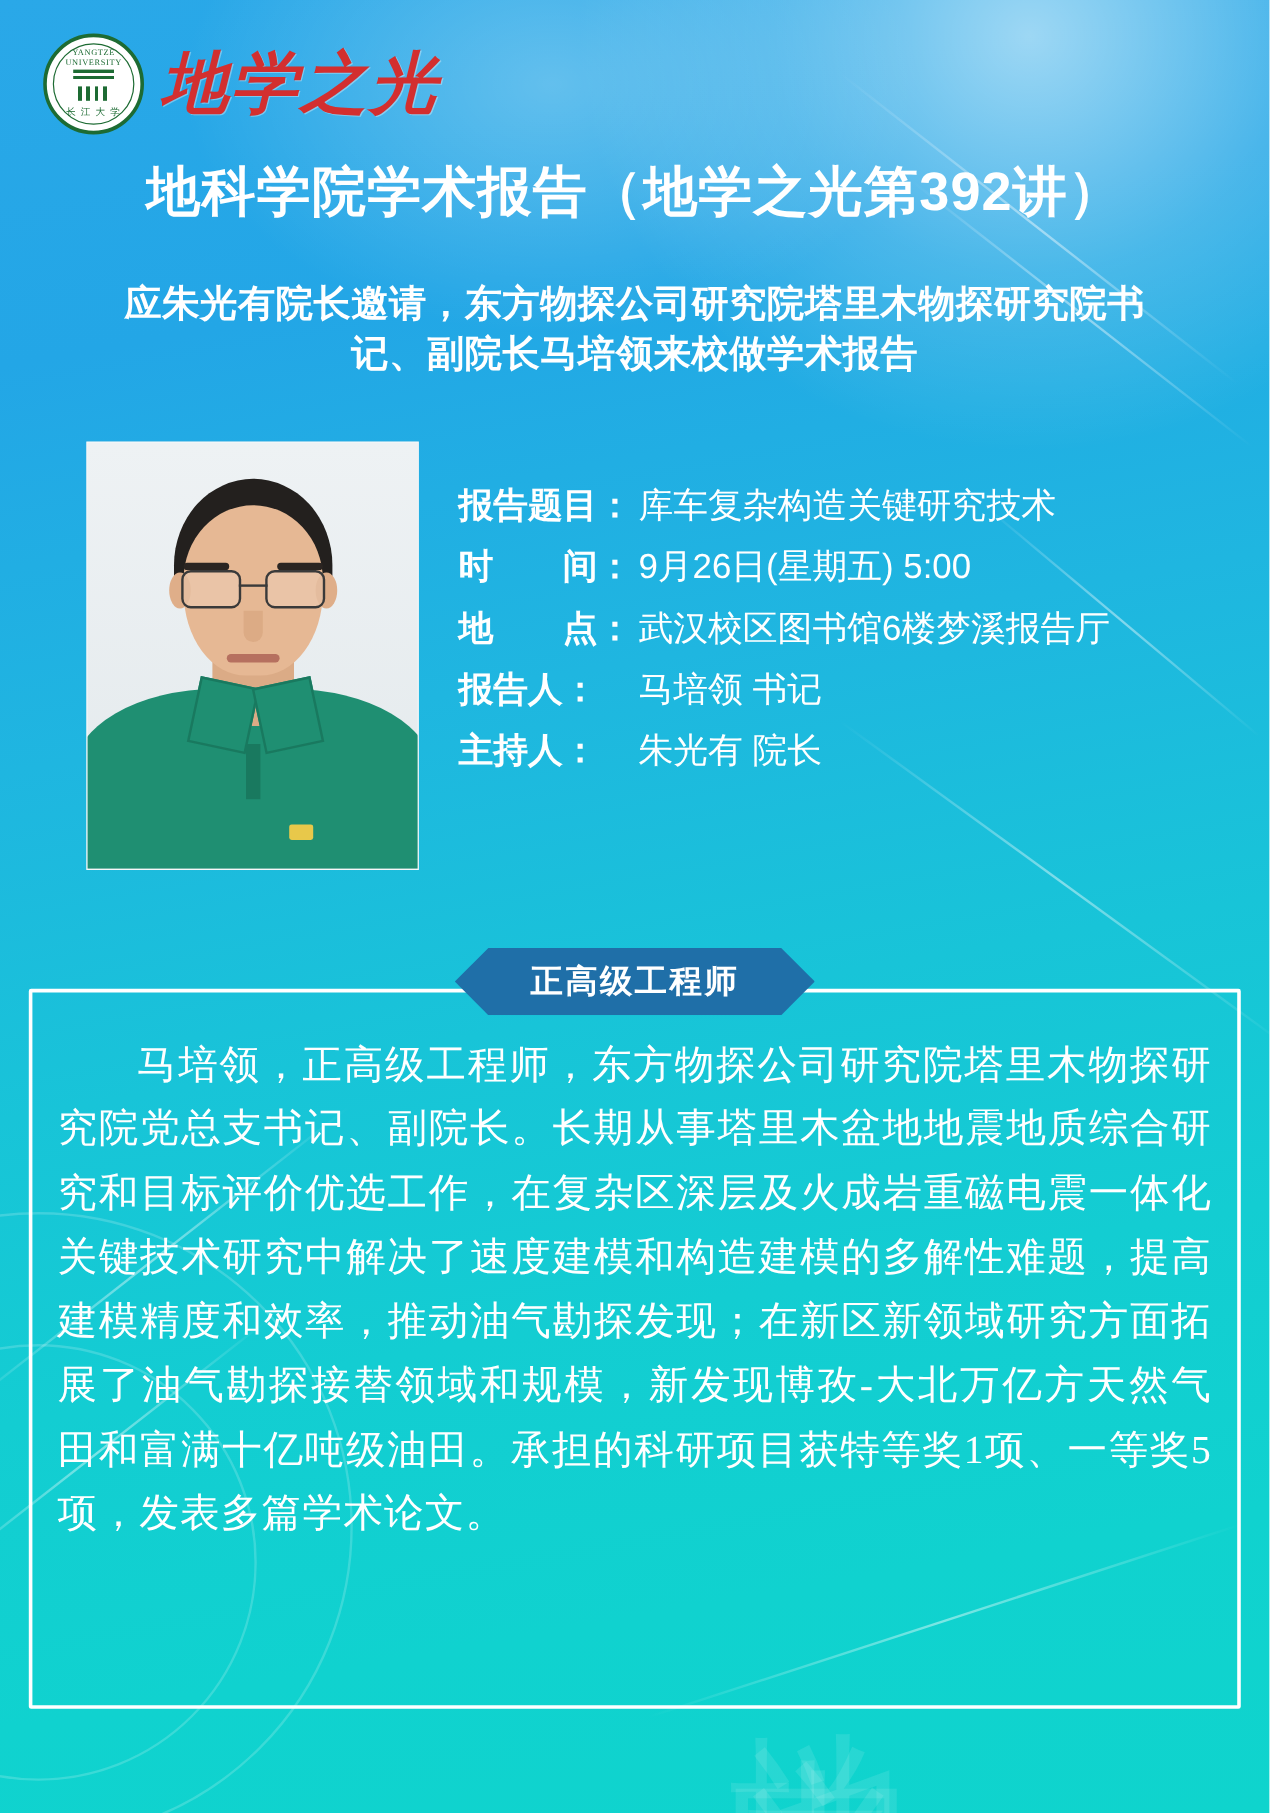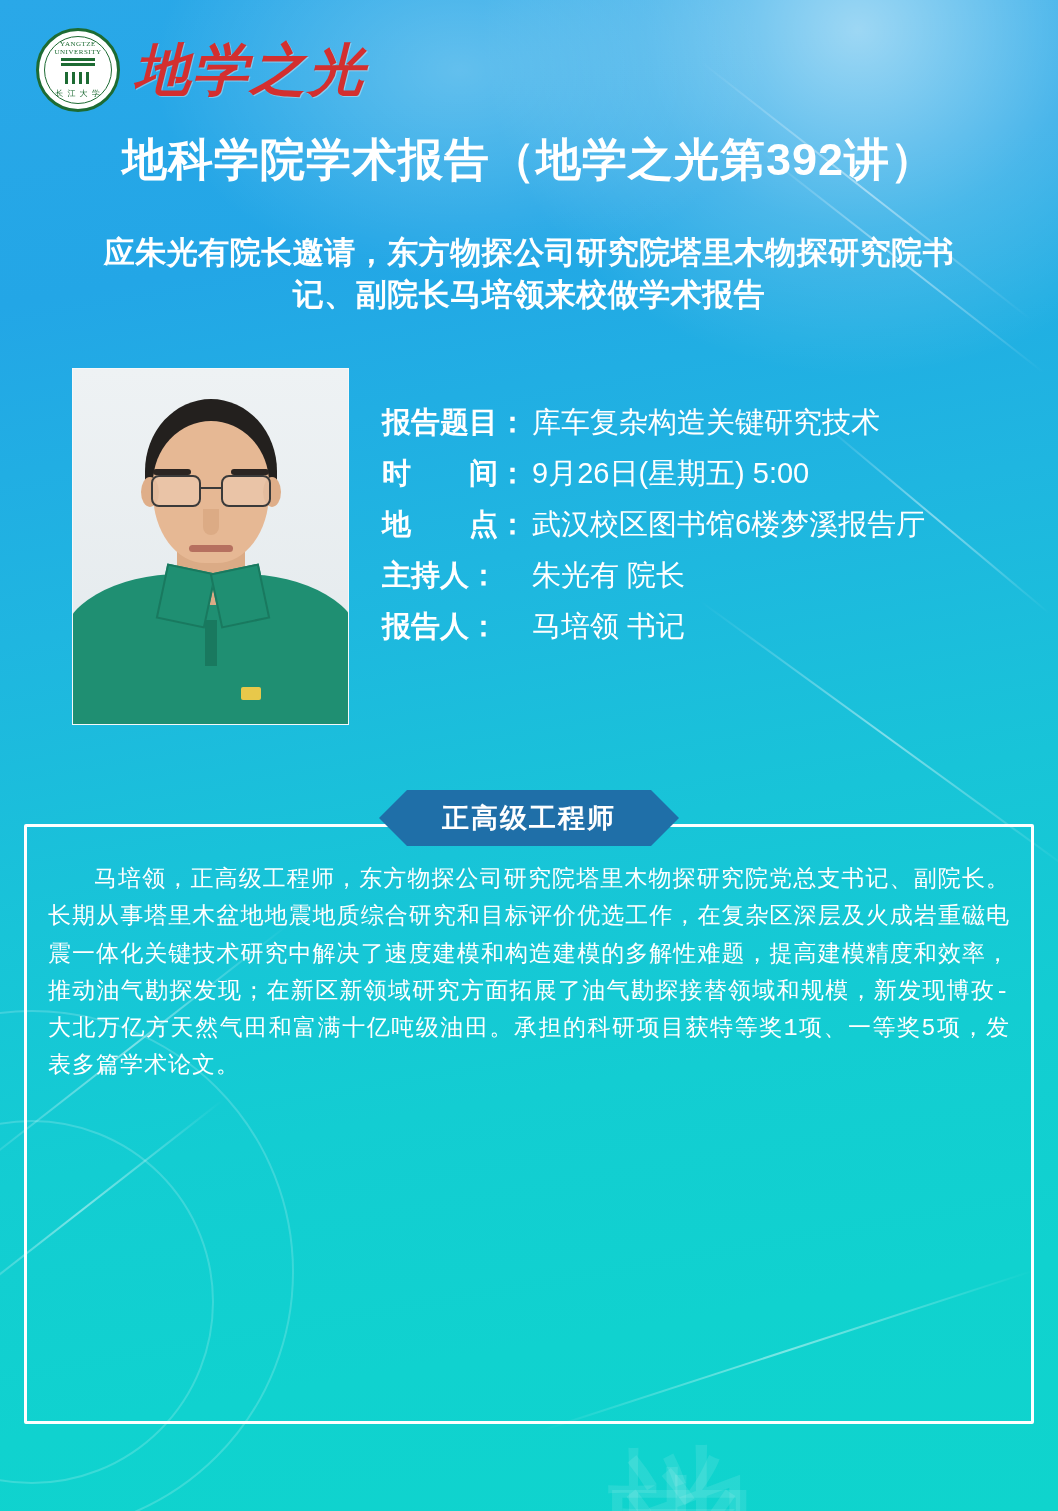--- a/index.html
+++ b/index.html
@@ -369,22 +369,22 @@
     align-items: center;
     justify-content: center;
     letter-spacing: 2px;
     clip-path: polygon(28px 0, 272px 0, 300px 28px, 272px 56px, 28px 56px, 0 28px);
   }
   .bio-text {
     position: absolute;
     top: 862px;
     left: 48px;
     width: 962px;
-    font-family: Liberation Mono, monospace;
-    font-size: 23px;
+    font-family: Liberation Serif, serif;
+    font-size: 33px;
     line-height: 1.62;
     color: #ffffff;
     text-align: justify;
     text-indent: 2em;
     letter-spacing: 1px;
   }
 
   
   .wm-text {
     position: absolute;
@@ -463,26 +463,26 @@
     </div>
     <div class="info-row">
       <span class="info-label">时　　间：</span>
       <span class="info-value">9月26日(星期五) 5:00</span>
     </div>
     <div class="info-row">
       <span class="info-label">地　　点：</span>
       <span class="info-value">武汉校区图书馆6楼梦溪报告厅</span>
     </div>
     <div class="info-row">
+      <span class="info-label">报告人：</span>
+      <span class="info-value">马培领 书记</span>
+    </div>
+    <div class="info-row">
       <span class="info-label">主持人：</span>
       <span class="info-value">朱光有 院长</span>
-    </div>
-    <div class="info-row">
-      <span class="info-label">报告人：</span>
-      <span class="info-value">马培领 书记</span>
     </div>
   </div>
 
   <div class="bio-panel"></div>
   <div class="bio-banner">正高级工程师</div>
   <div class="bio-text">马培领，正高级工程师，东方物探公司研究院塔里木物探研究院党总支书记、副院长。长期从事塔里木盆地地震地质综合研究和目标评价优选工作，在复杂区深层及火成岩重磁电震一体化关键技术研究中解决了速度建模和构造建模的多解性难题，提高建模精度和效率，推动油气勘探发现；在新区新领域研究方面拓展了油气勘探接替领域和规模，新发现博孜-大北万亿方天然气田和富满十亿吨级油田。承担的科研项目获特等奖1项、一等奖5项，发表多篇学术论文。</div>
 
 </div>
 
 </body></html>

